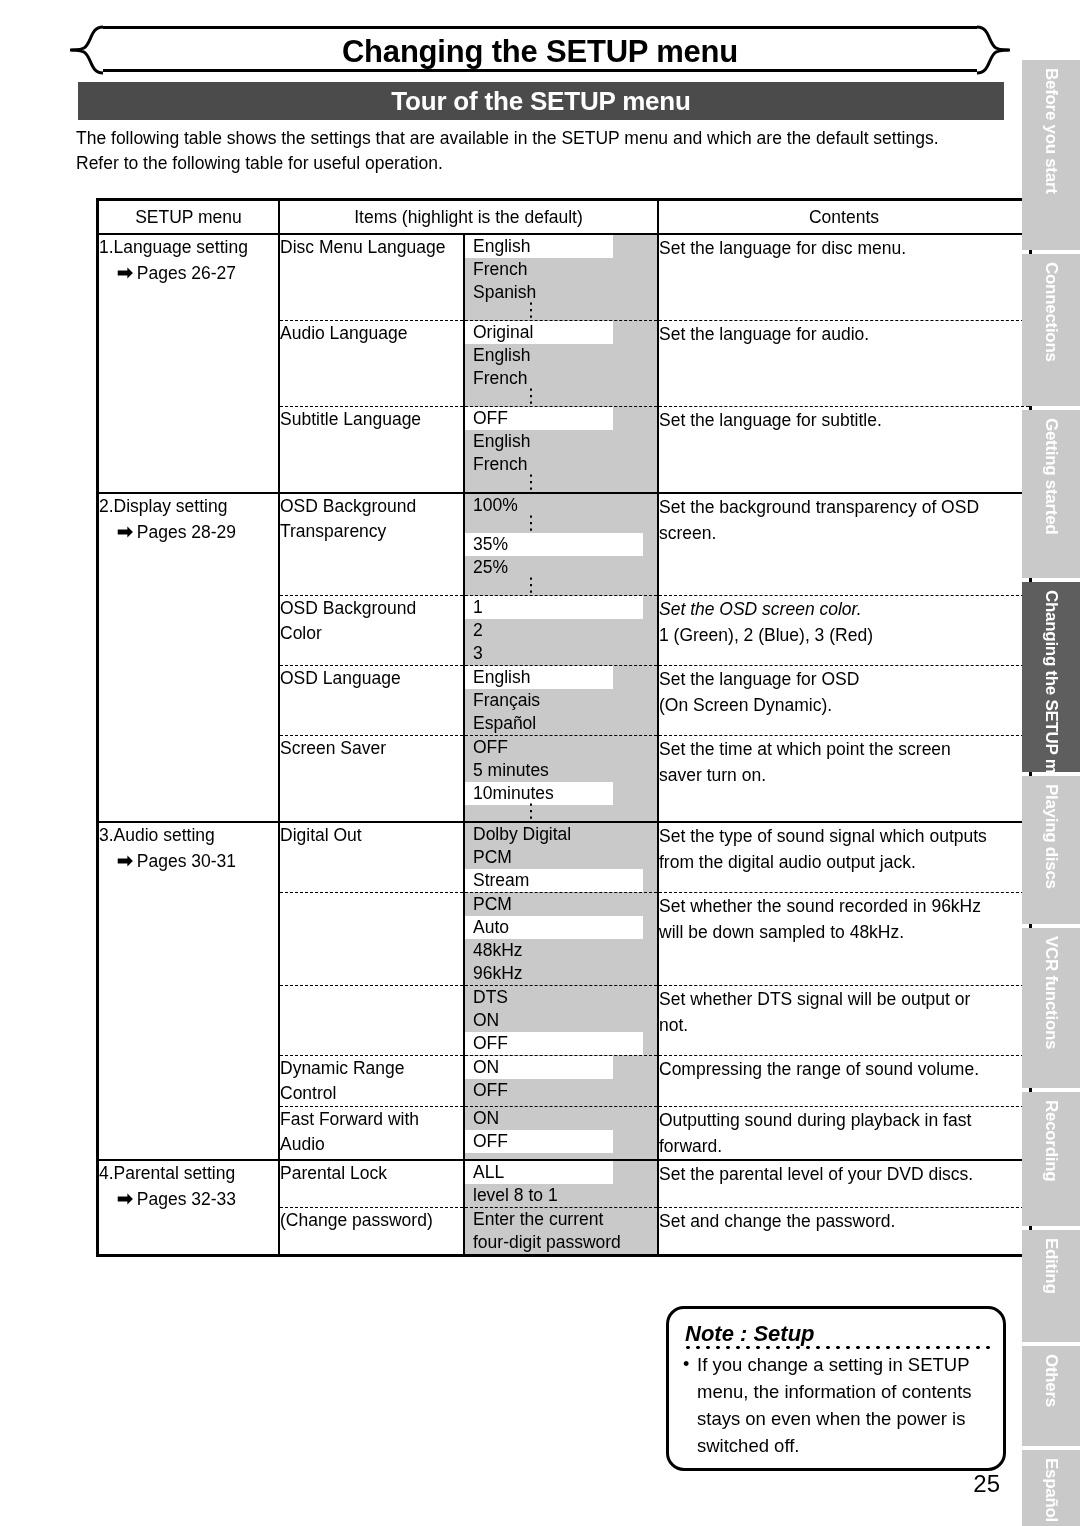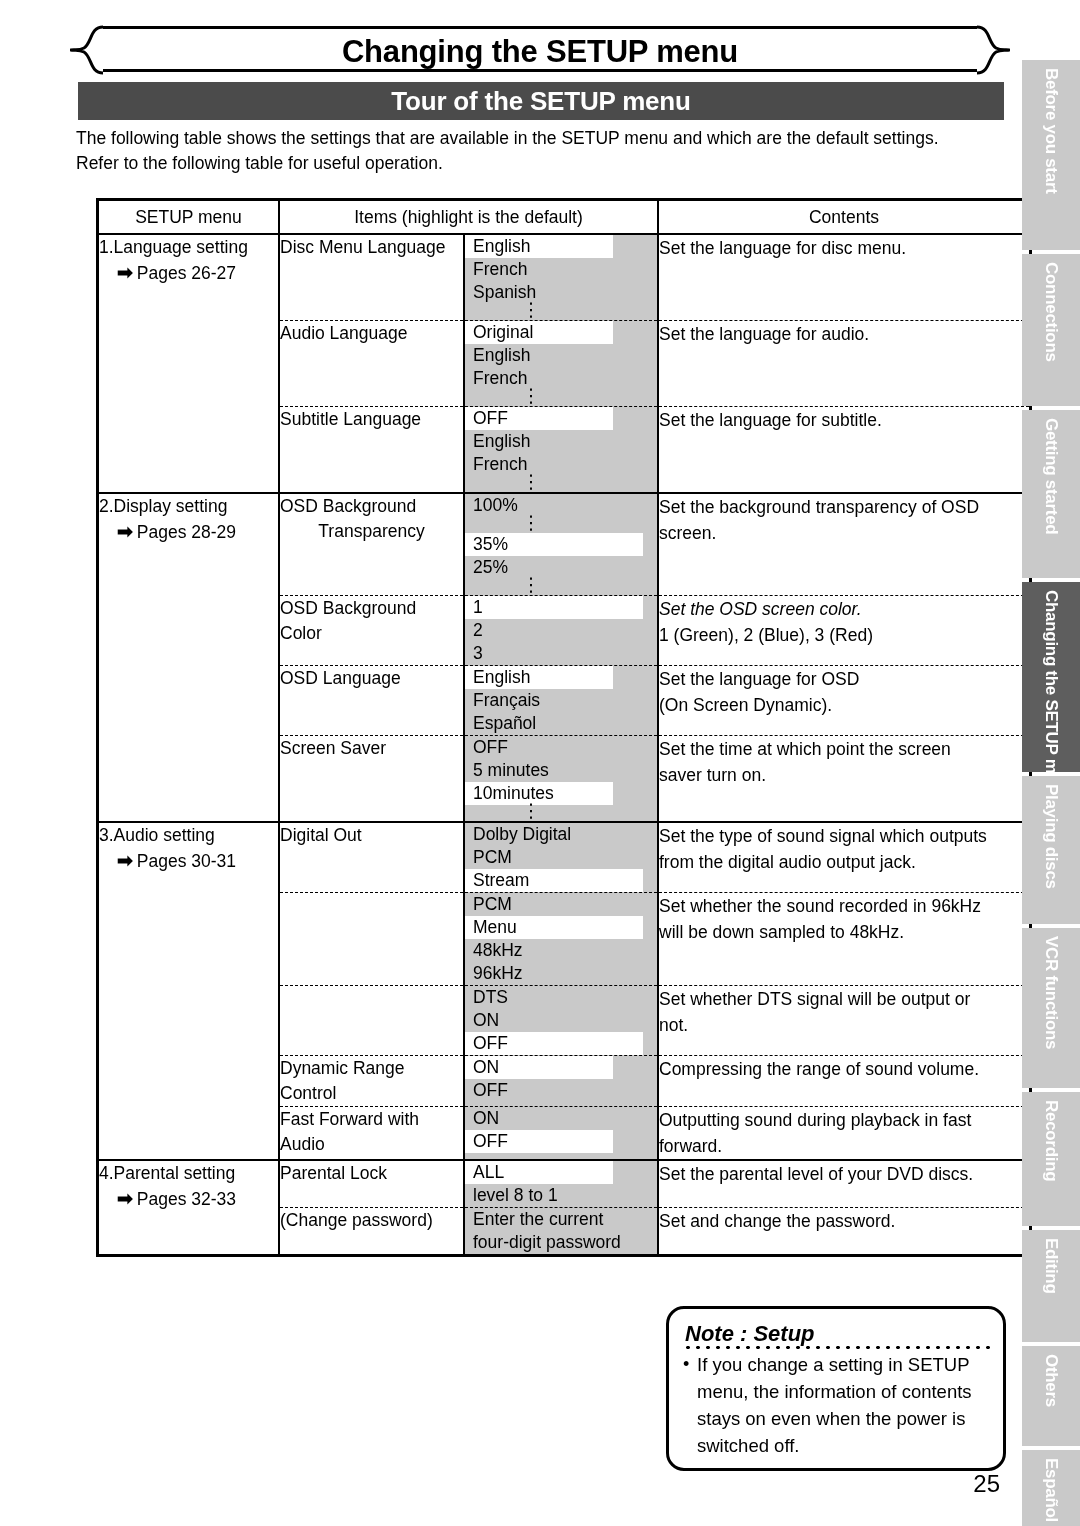--- a/index.html
+++ b/index.html
@@ -329,21 +329,21 @@
               <div style="white-space: nowrap;">Set the language for subtitle.</div>
             </td>
           </tr>
           <tr class="grp">
             <td class="col1" rowspan="4">
               <span style="display: block; white-space: nowrap;">2.Display setting</span>
               <span class="pages"><span class="arrow">➡</span> Pages 28-29</span>
             </td>
             <td class="col2">
               <div style="white-space: nowrap;">OSD Background</div>
-              <div style="white-space: nowrap; text-align: center;">Transparency</div>
+              <div style="white-space: nowrap;">Transparency</div>
             </td>
             <td class="col3">
               <span class="opt">100%</span>
               <span class="opt dots"><span class="ellip">⋮</span></span>
               <span class="opt ind hi">35%</span>
               <span class="opt ind">25%</span>
               <span class="opt dots"><span class="ellip">⋮</span></span>
             </td>
             <td class="col4">
               <div style="white-space: nowrap;">Set the background transparency of OSD</div>
@@ -411,21 +411,21 @@
               <div style="white-space: nowrap;">Set the type of sound signal which outputs</div>
               <div style="white-space: nowrap;">from the digital audio output jack.</div>
             </td>
           </tr>
           <tr class="itm">
             <td class="col2">
               <div style="white-space: nowrap;">&nbsp;</div>
             </td>
             <td class="col3">
               <span class="opt">PCM</span>
-              <span class="opt ind hi">Menu</span>
+              <span class="opt ind hi">Auto</span>
               <span class="opt ind">48kHz</span>
               <span class="opt ind">96kHz</span>
             </td>
             <td class="col4">
               <div style="white-space: nowrap;">Set whether the sound recorded in 96kHz</div>
               <div style="white-space: nowrap;">will be down sampled to 48kHz.</div>
             </td>
           </tr>
           <tr class="itm">
             <td class="col2">

